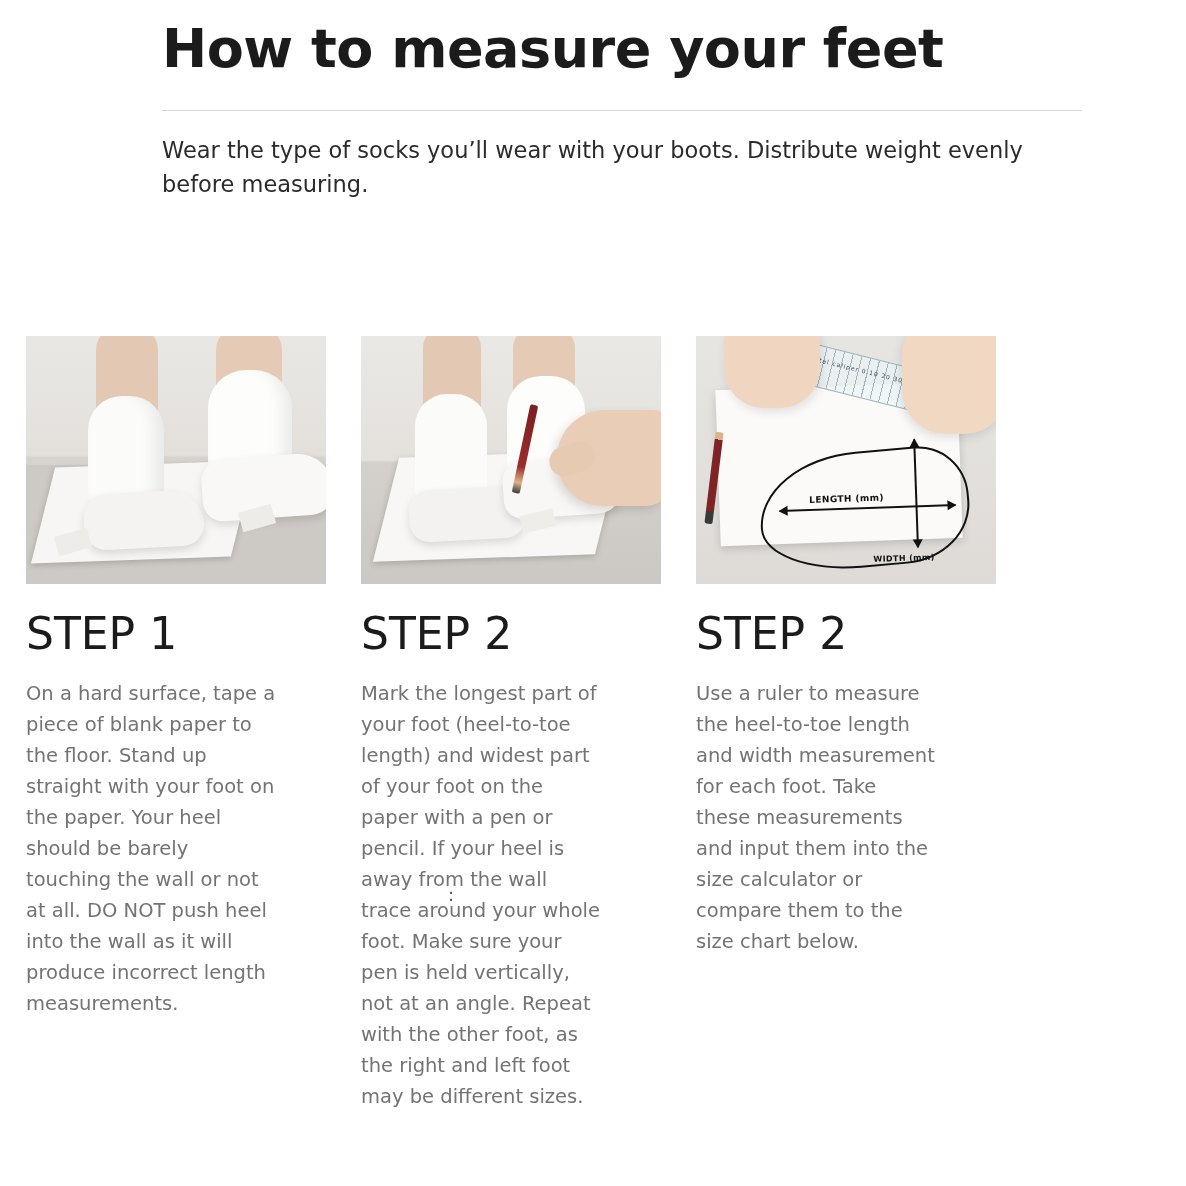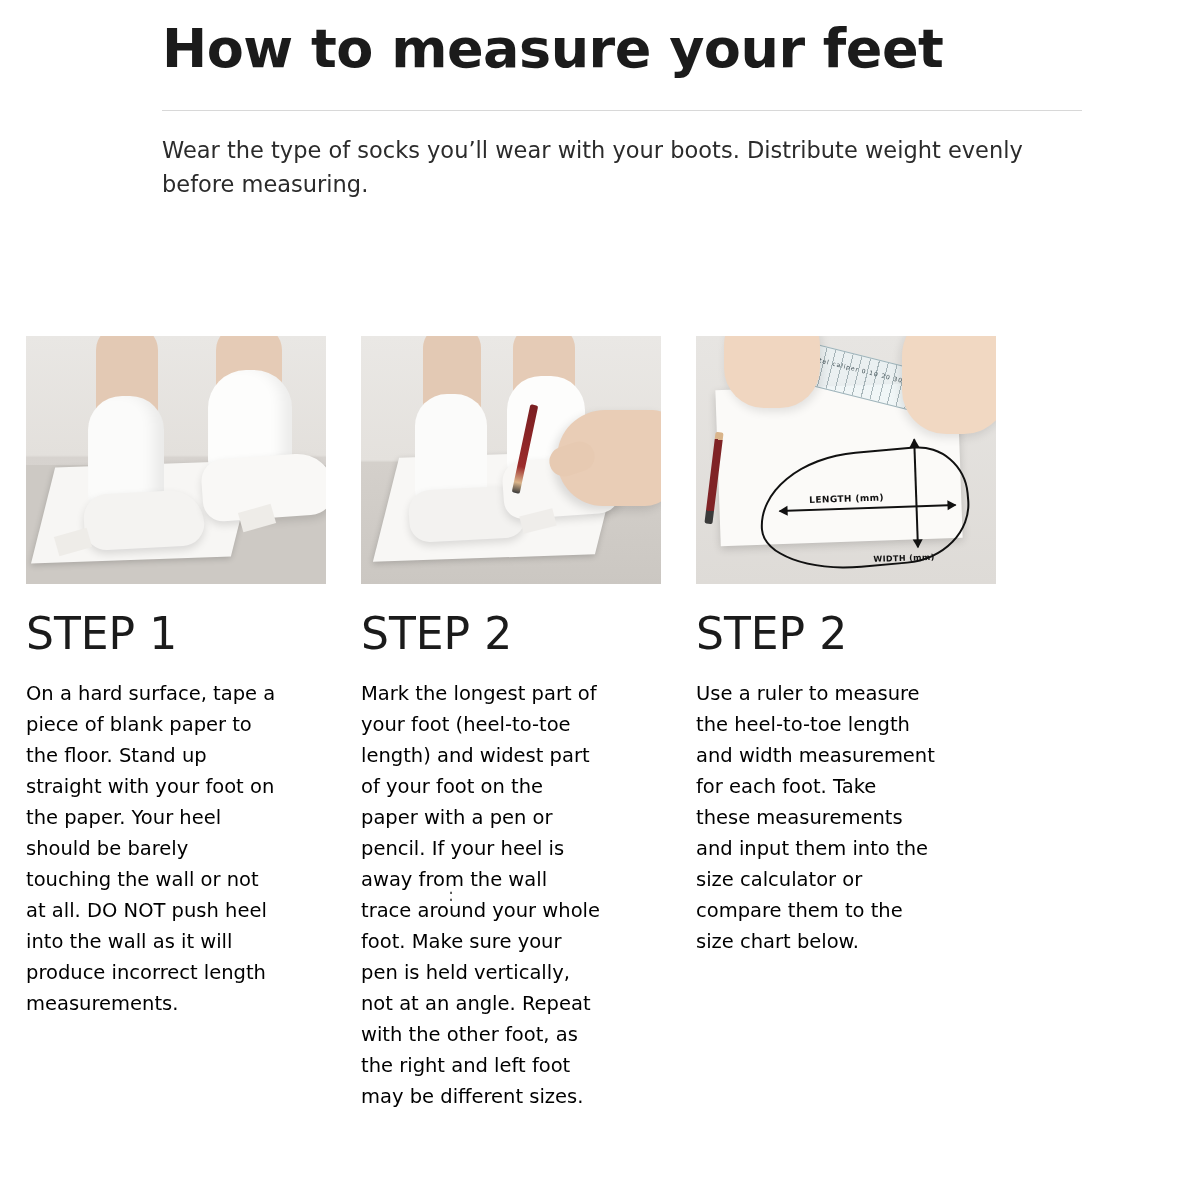--- a/index.html
+++ b/index.html
@@ -80,21 +80,21 @@
     font-weight: normal;
     font-size: 44px;
     line-height: 52px;
     letter-spacing: 0px;
     margin: 24px 0 18px 0;
     color: #1b1b1b;
   }
   .step-body {
     font-size: 19.5px;
     line-height: 31px;
-    color: #000000;
+    color: #737373;
     width: 252px;
   }
   .step:nth-child(2) .step-body { width: 240px; }
   .step:nth-child(3) .step-body { width: 240px; margin-top: 17px; }
 
   
   .artifact {
     position: absolute;
     left: 448px;
     top: 884px;

